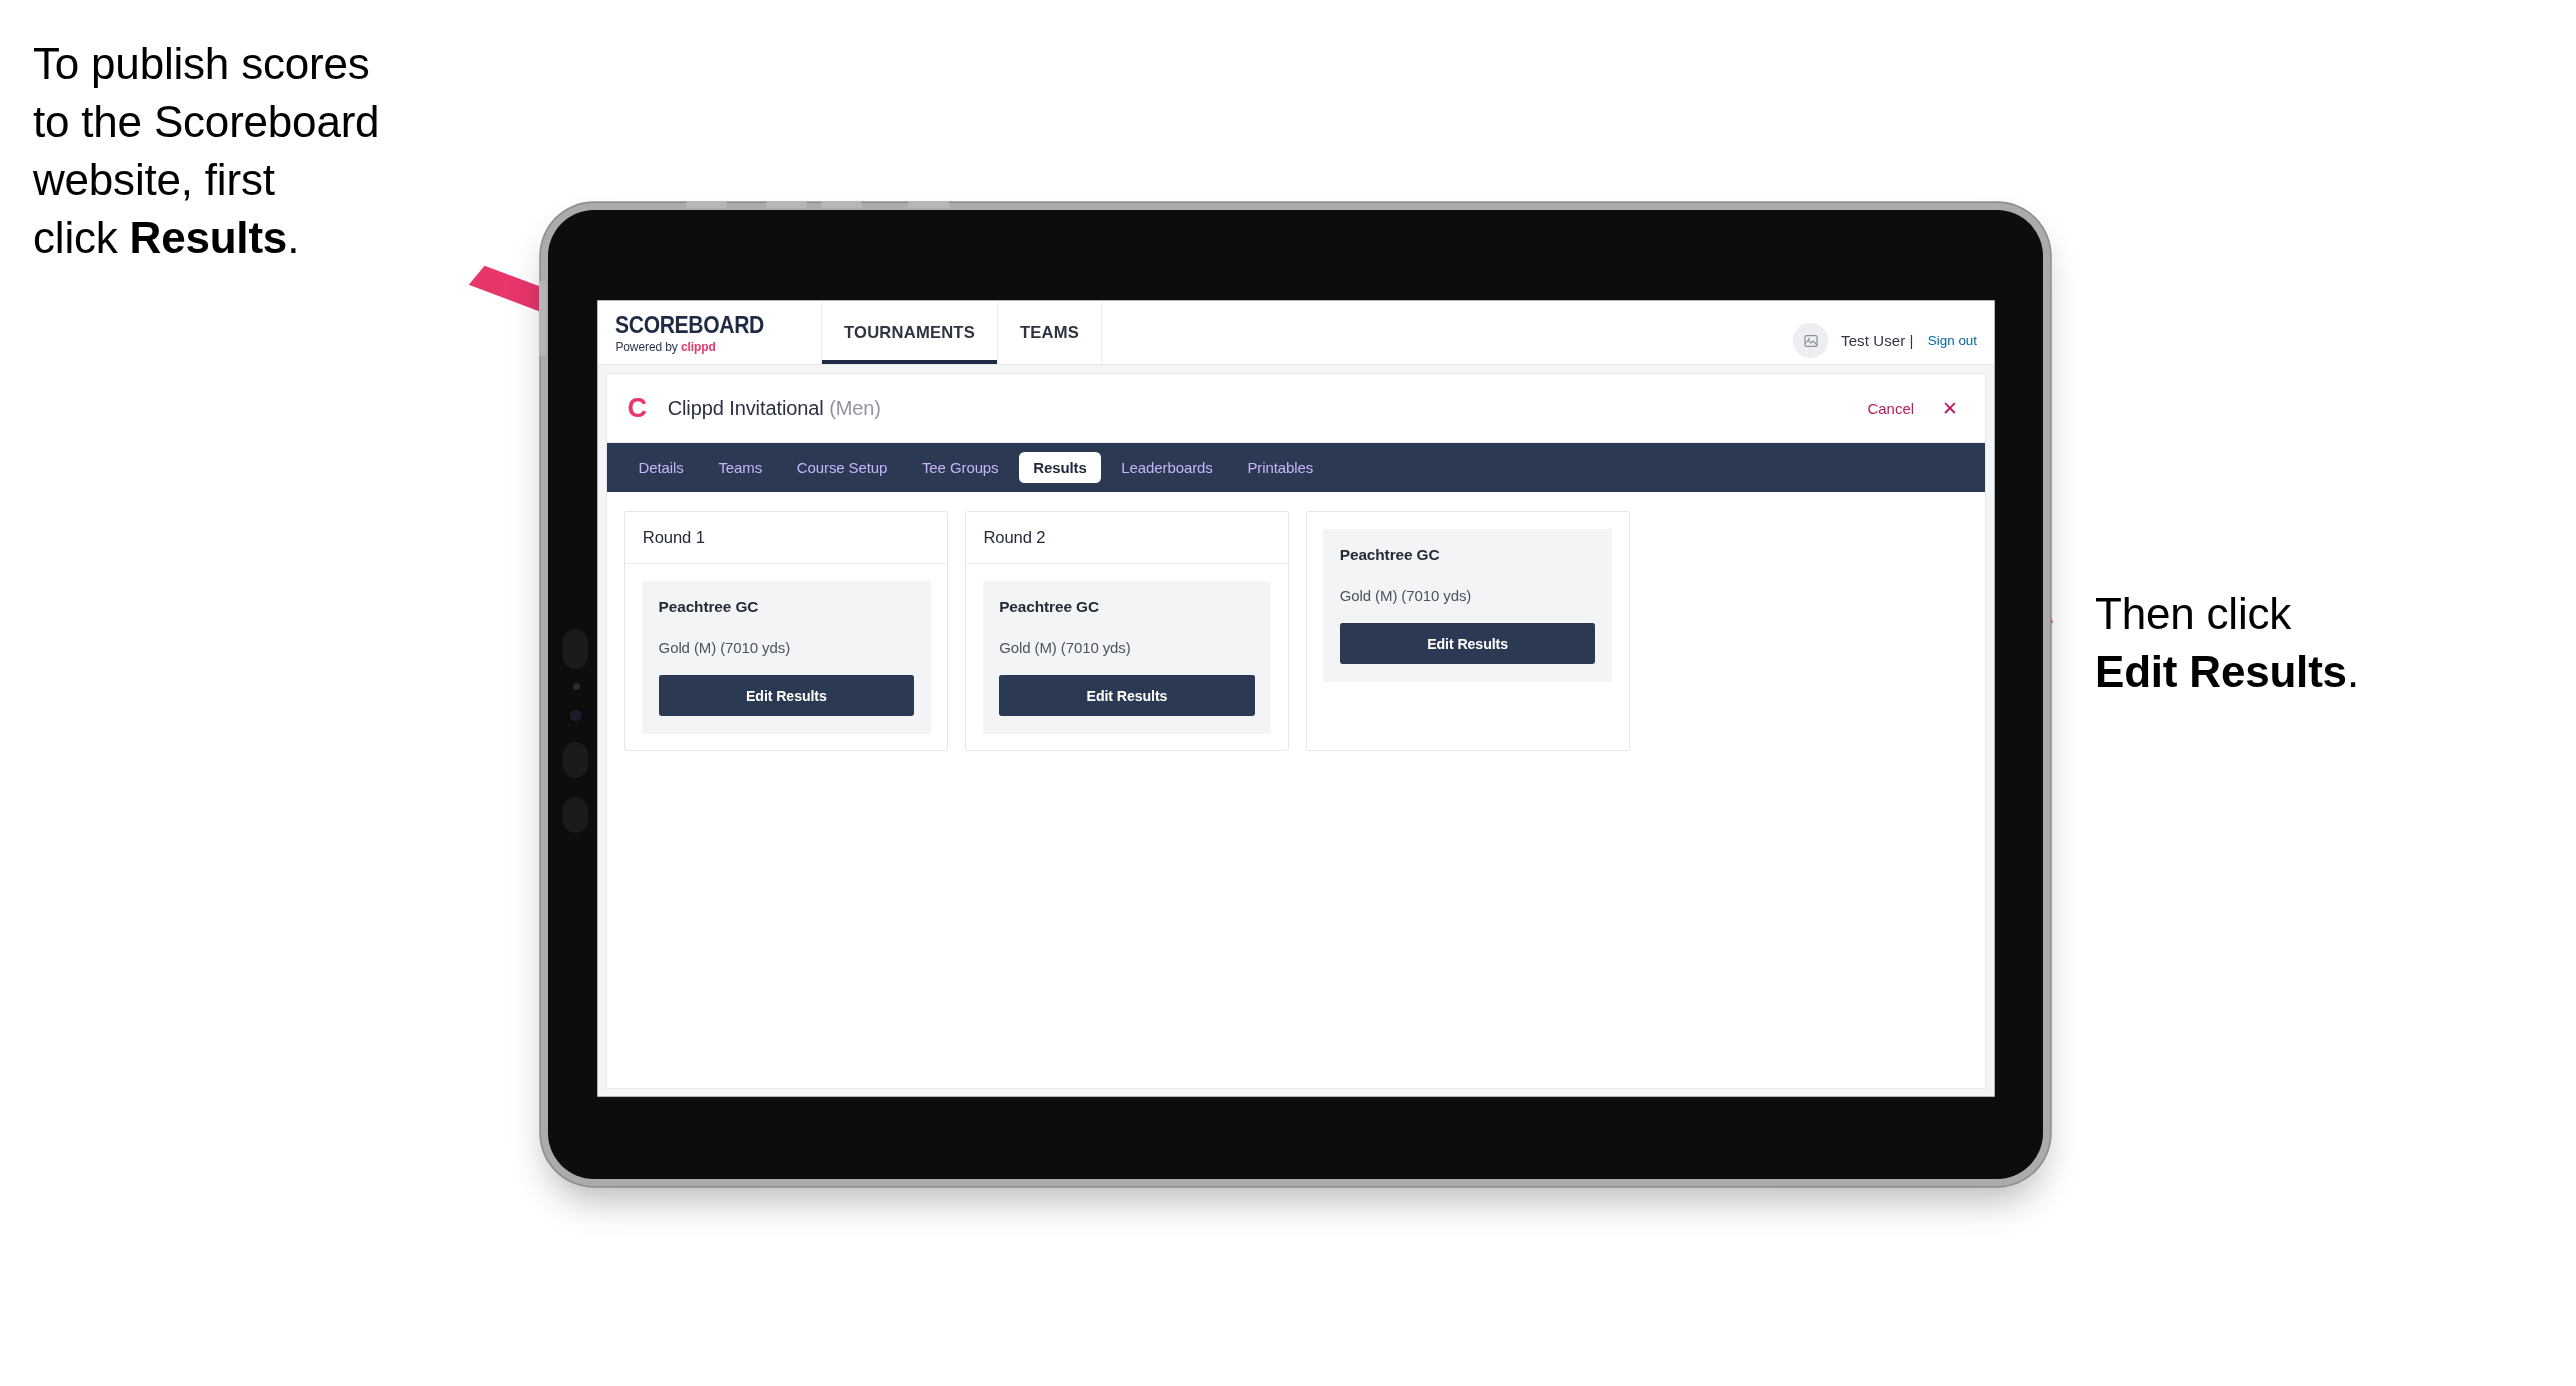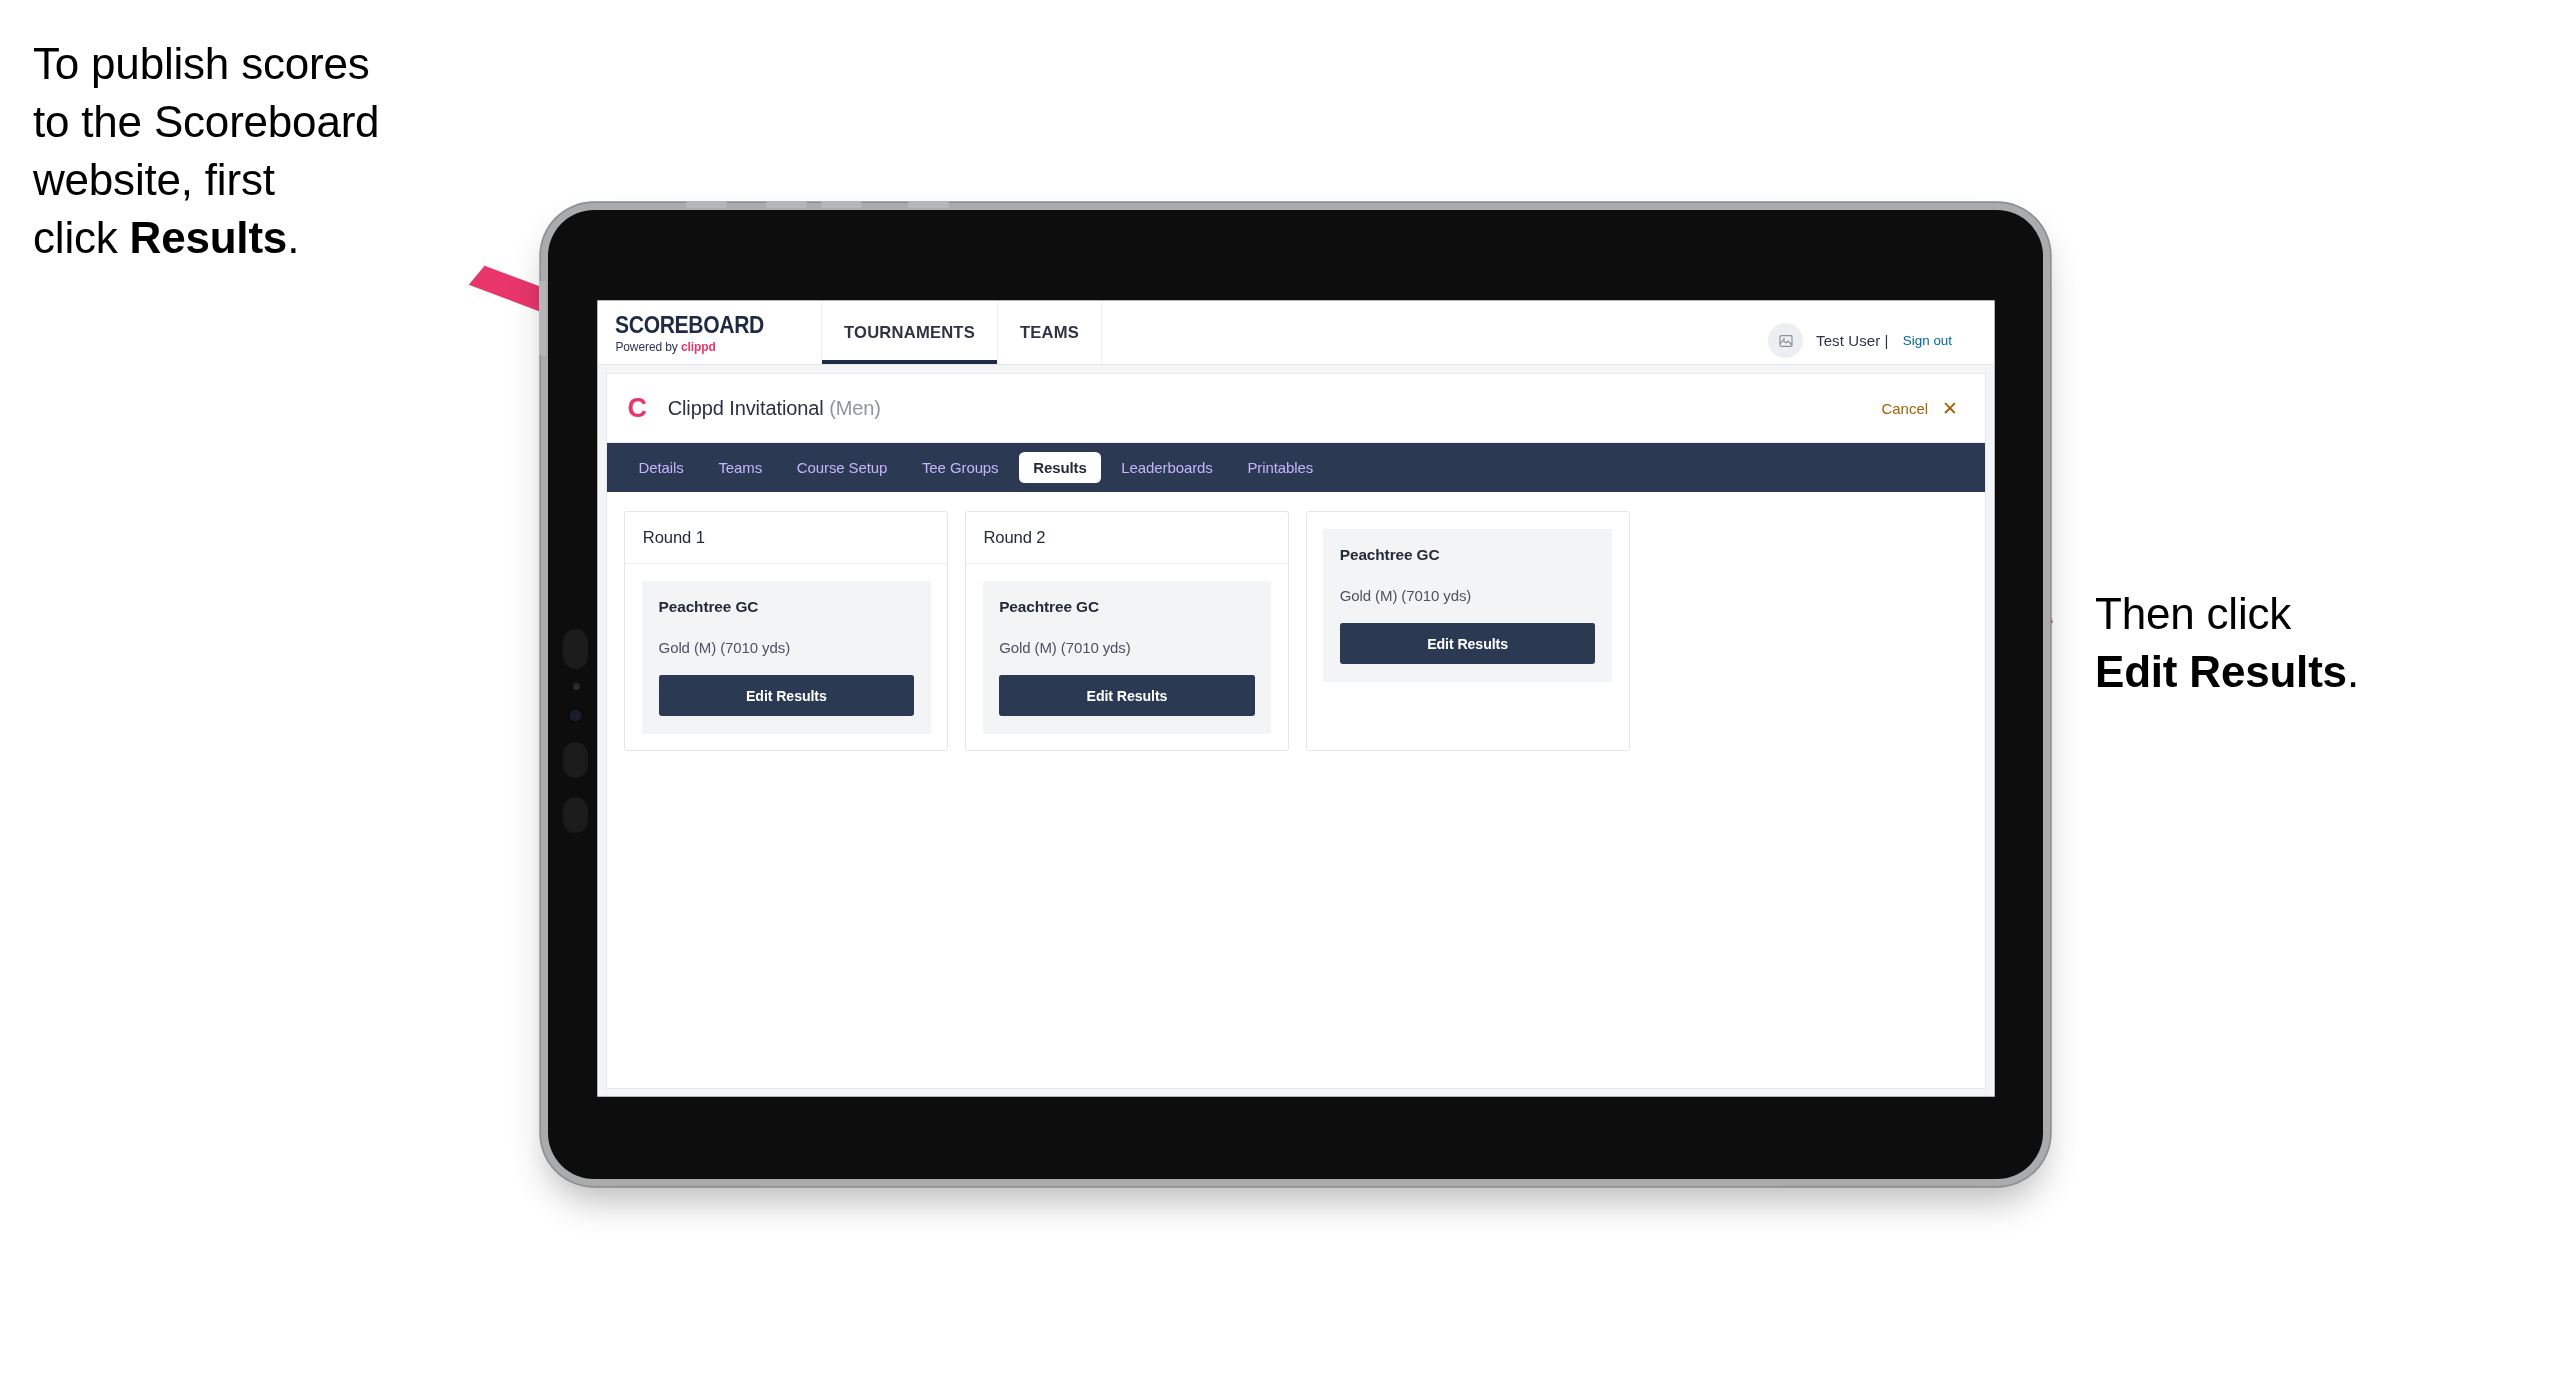--- a/index.html
+++ b/index.html
@@ -155,21 +155,21 @@
     position: absolute;
     left: 0; right: 0; bottom: 0;
     height: 4px;
     background: #1f2b44;
   }
   #topbar-spacer { flex: 1; }
   #user-area {
     display: flex;
     align-items: center;
     gap: 12.7px;
-    padding-right: 42px;
+    padding-right: 17px;
     margin-top: 16px;
   }
   #avatar {
     width: 35px; height: 35px;
     border-radius: 50%;
     background: #eceef1;
     display: flex;
     align-items: center;
     justify-content: center;
     color: #8b9099;
@@ -214,23 +214,23 @@
   #tournament-title {
     font-size: 20px;
     color: #2b3140;
     letter-spacing: -0.1px;
   }
   #tournament-title .muted { color: #8f959f; }
   #header-spacer { flex: 1; }
   #cancel-btn {
     display: flex;
     align-items: center;
-    gap: 14px;
+    gap: 28px;
     font-size: 15px;
-    color: #a16207;
+    color: #be185d;
     cursor: pointer;
   }
   #cancel-x { font-size: 19px; line-height: 1; }
 
   
   #tabbar {
     background: #2c3952;
     height: 49px;
     display: flex;
     align-items: center;

